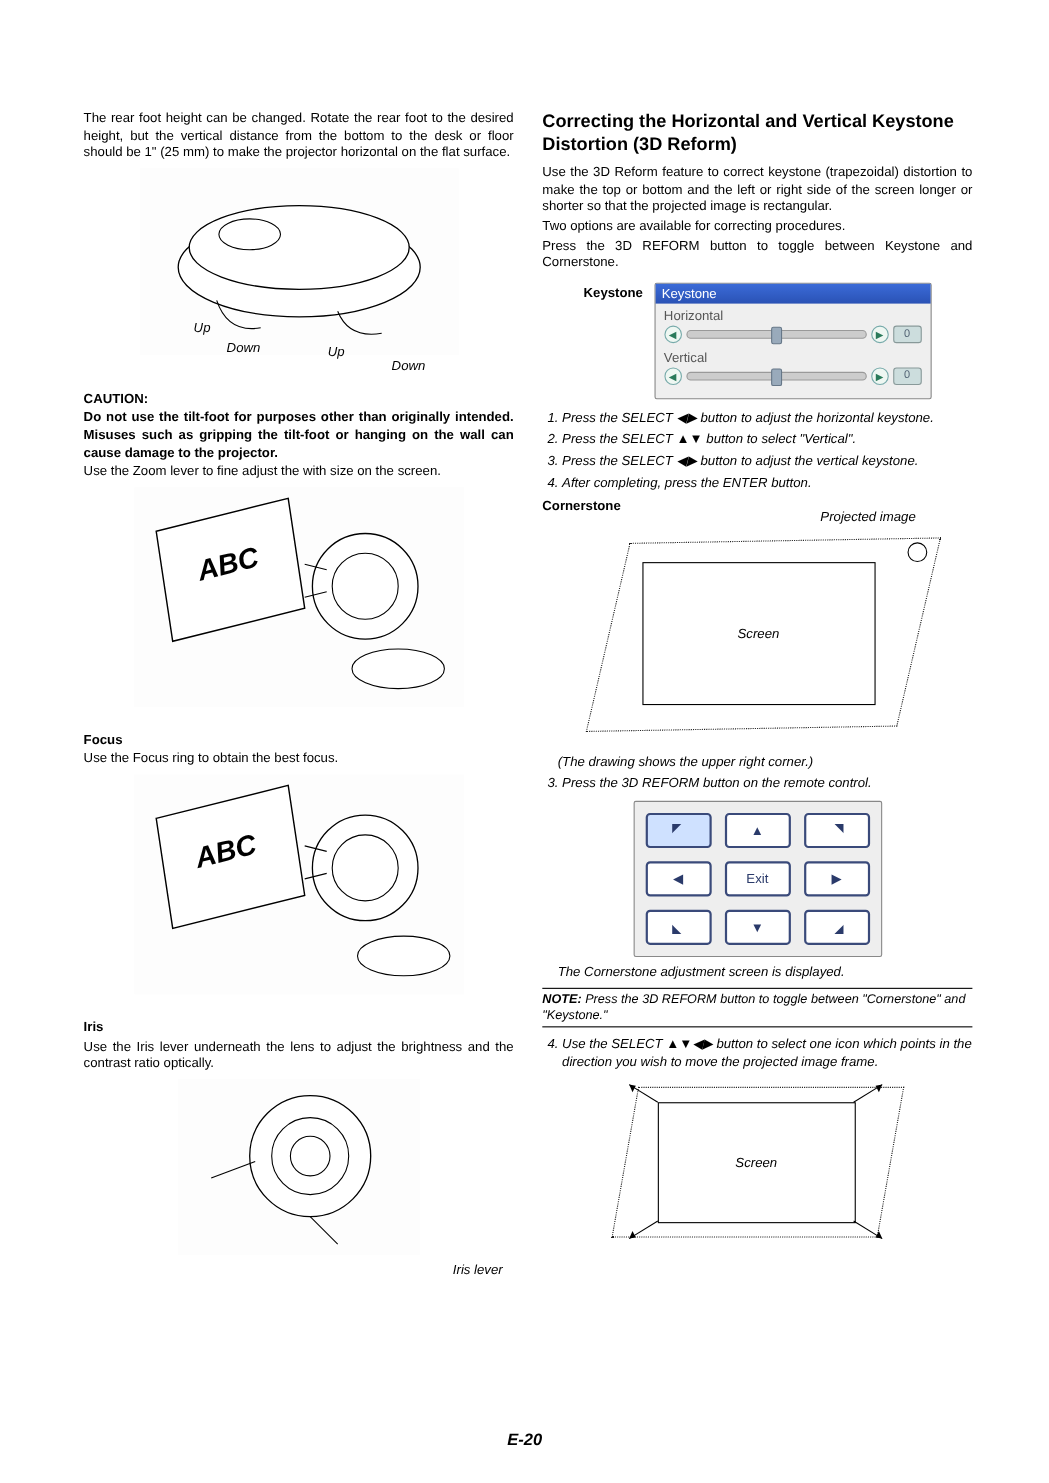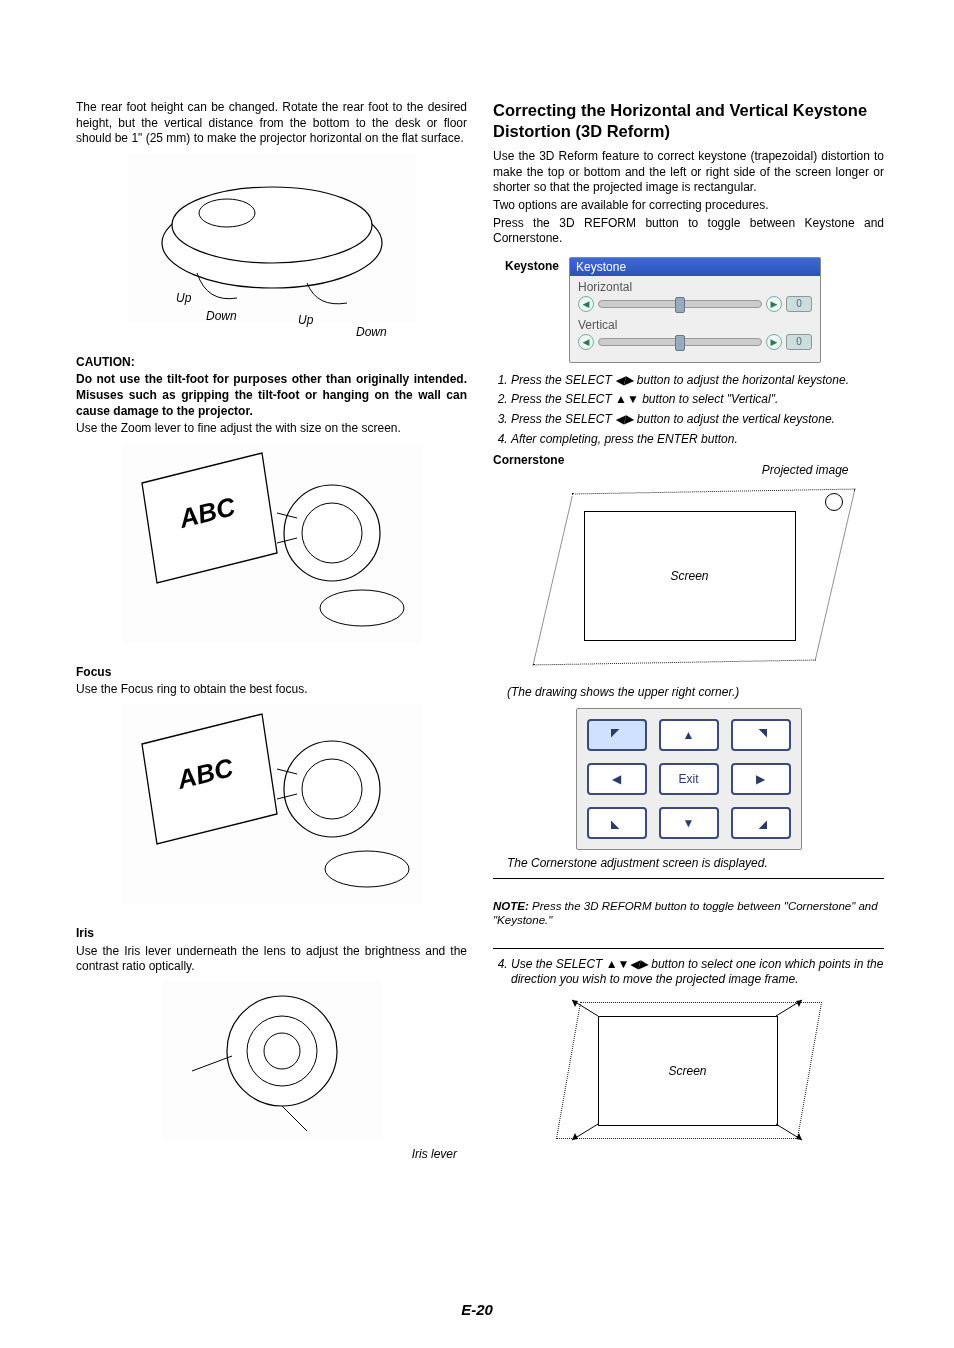--- a/index.html
+++ b/index.html
@@ -34,21 +34,21 @@
     line-height: 1.25;
     margin-bottom: 8px;
     font-family: Arial, Helvetica, sans-serif;
   }
   .figure-box {
     text-align: center;
     margin: 6px 0 12px;
     position: relative;
   }
   .label-abs { position: absolute; font-style: italic; font-size: 12px; }
-  .keystone-row { display: flex; align-items: flex-start; gap: 10px; margin: 10px 12px; }
+  .keystone-row { display: flex; align-items: flex-start; gap: 10px; margin: 10px 0; justify-content: center; }
   .keystone-label { font-weight: bold; font-size: 12px; padding-top: 2px; }
   .ks-panel {
     width: 250px; border: 1px solid #888; background: #efefef;
     font-family: Arial, sans-serif; font-size: 12px; color: #555;
     border-radius: 2px;
   }
   .ks-title {
     background: linear-gradient(#3b6bd8,#2a52b5);
     color: #fff; padding: 2px 6px; font-size: 12px;
   }
@@ -86,37 +86,37 @@
   }
   .corner-screen {
     position: absolute; border: 1px solid #000; left: 55px; top: 36px;
     width: 210px; height: 128px; background: #fff;
   }
   .corner-handle {
     position: absolute; width: 16px; height: 16px; border: 1px solid #000;
     border-radius: 50%; right: 6px; top: 18px; background: #fff;
   }
   .corner-screen-label { position: absolute; left: 50%; top: 50%; transform: translate(-50%,-50%); font-style: italic; }
-  .corner-caption { font-style: italic; font-size: 12px; position: absolute; right: 0; top: -12px; }
+  .corner-caption { font-style: italic; font-size: 12px; position: absolute; right: 16px; top: -12px; }
   .cs-grid {
     width: 204px; margin: 8px auto 6px; border: 1px solid #888; background: #eee;
     display: grid; grid-template-columns: repeat(3,1fr); grid-template-rows: repeat(3,1fr);
     gap: 12px; padding: 10px; border-radius: 2px;
   }
   .cs-cell {
     height: 28px; border: 2px solid #3a4a7a; border-radius: 4px; background: #fff;
     display: flex; align-items: center; justify-content: center;
     font-size: 12px; color: #2a3a6a;
   }
   .cs-cell.exit { font-size: 12px; }
   .cs-cell.hi { background: #cfe1ff; }
   .cs-cell.corner svg { width: 12px; height: 12px; }
   .note-block {
     border-top: 1px solid #000; border-bottom: 1px solid #000;
-    padding: 20px 0; margin: 6px 0 8px; font-style: italic; font-size: 11.5px;
+    padding: 3px 0; margin: 6px 0 8px; font-style: italic; font-size: 11.5px;
     line-height: 1.25;
   }
   .note-block .nb { font-weight: bold; font-style: italic; }
   .diag2 {
     width: 250px; height: 150px; margin: 8px auto 0; position: relative;
   }
   .diag2-dots {
     position: absolute; border: 1px dotted #222; left: 4px; top: 6px;
     width: 240px; height: 135px;
     transform: skewX(-10deg);
@@ -261,20 +261,23 @@
     <span class="corner-caption">Projected image</span>
     <div class="corner-dots"></div>
     <div class="corner-screen">
       <span class="corner-screen-label">Screen</span>
     </div>
     <div class="corner-handle"></div>
   </div>
 
   <p class="italic" style="margin-left:14px;">(The drawing shows the upper right corner.)</p>
 
+  <ol class="steps-i" start="3">
+    <li>Press the 3D REFORM button on the remote control.</li>
+  </ol>
 
   <div class="cs-grid">
     <div class="cs-cell corner hi">
             <svg viewBox="0 0 10 10">
               <polygon points="0,0 7,0 0,7" fill="#2a3a6a"></polygon>
             </svg>
           </div>
     <div class="cs-cell">▲</div>
     <div class="cs-cell corner">
             <svg viewBox="0 0 10 10">

